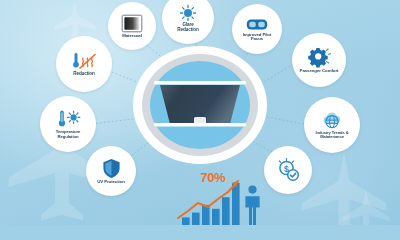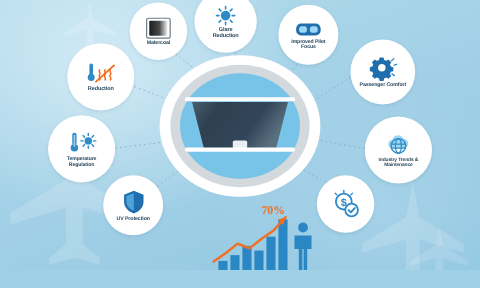--- a/index.html
+++ b/index.html
@@ -78,24 +78,23 @@
   #node-glare-reduction .lbl   {font-size:4.6px;}
   #node-pilot-focus .lbl       {font-size:4.3px;}
   #node-passenger-comfort .lbl {font-size:4.4px;}
   #node-industry-trends .lbl   {font-size:4.1px;}
   #node-uv-protection .lbl     {font-size:4.4px;}
   #node-temperature-reg .lbl   {font-size:4.3px;}
 
   
   .chart-wrap{position:absolute;left:176px;top:172px;width:110px;height:53px;}
   .pct{
-    position:absolute;left:42px;top:-2px;
-    font-size:10px;font-weight:700;color:#f06f22;
+    position:absolute;left:24px;top:-2px;
+    font-size:13px;font-weight:700;color:#f06f22;
     letter-spacing:-.3px;
-    font-family:Liberation Serif, serif;
   }
 </style>
 </head>
 <body>
 
 <div id="stage">
 
   <div class="bg"></div>
   <div class="bg-glow"></div>
   <div class="bg-glow2"></div>

